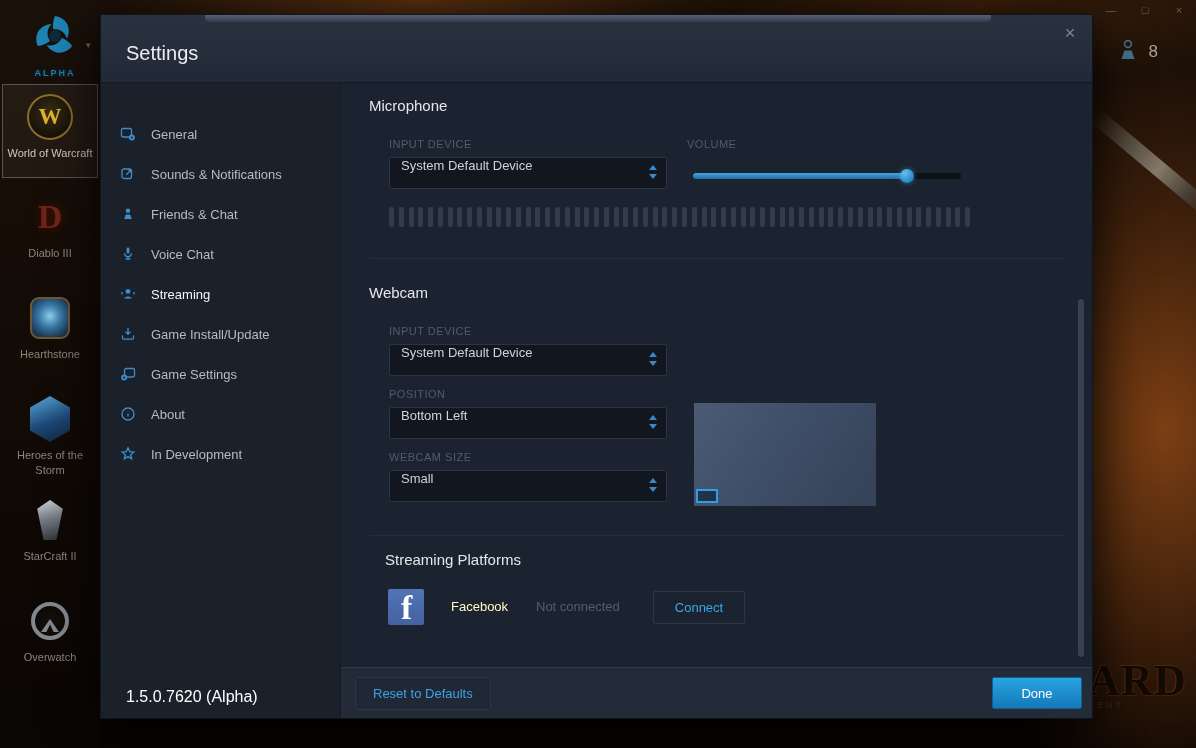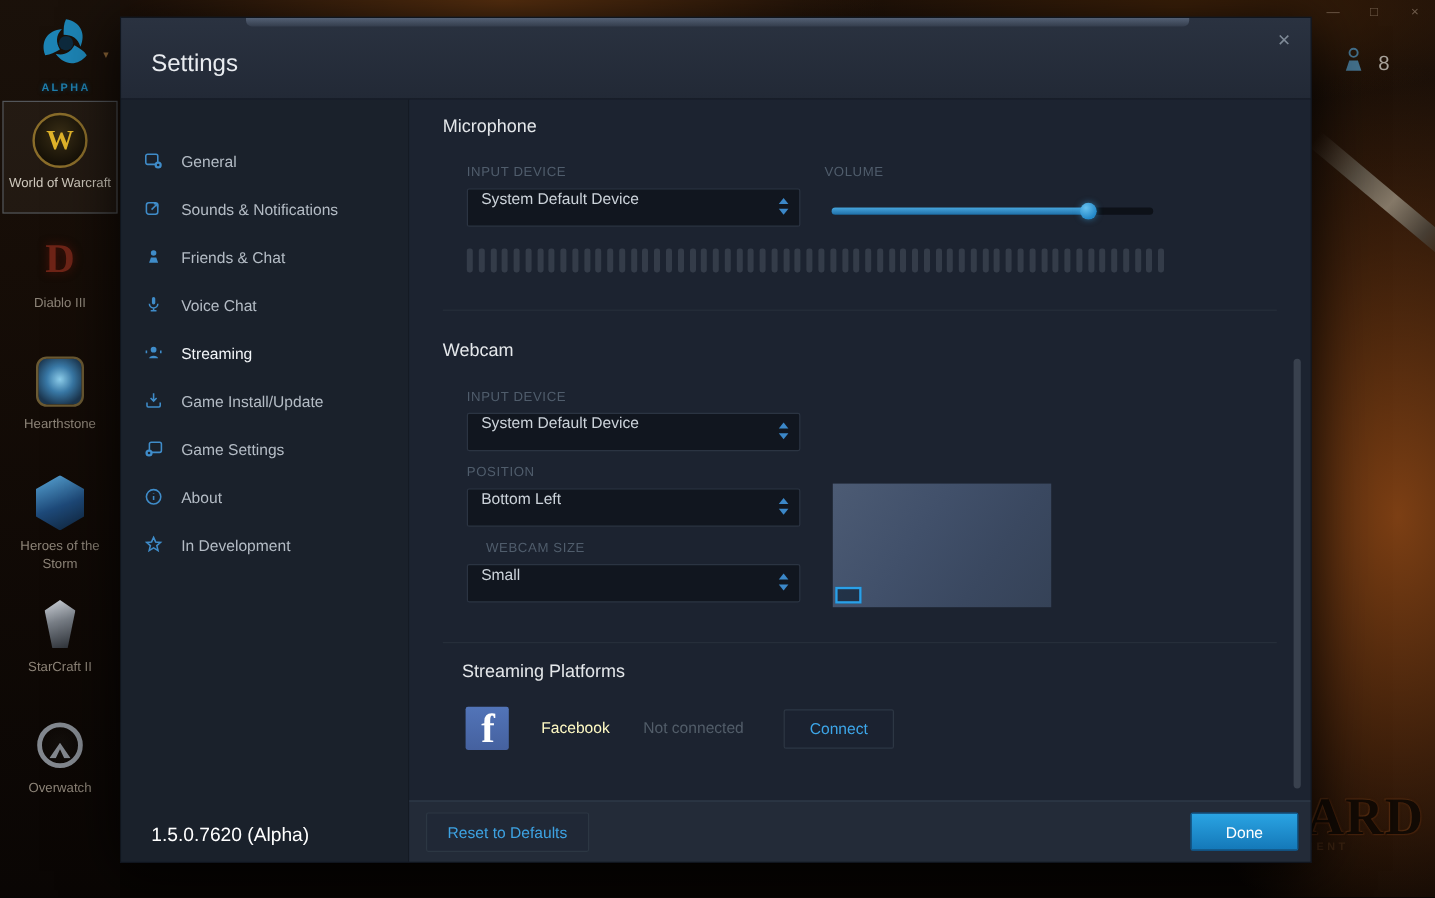--- a/index.html
+++ b/index.html
@@ -396,21 +396,21 @@
         </span>
       </div>
       <div class="fld-label" style="left:48px; top:305px;">POSITION</div>
       <div class="select" style="left:48px; top:324px;">
         <span>Bottom Left</span>
         <span class="stepper">
           <span class="tri-up"></span>
             <span class="tri-dn"></span>
         </span>
       </div>
-      <div class="fld-label" style="left:64px; top:368px;">WEBCAM SIZE</div>
+      <div class="fld-label" style="left:48px; top:368px;">WEBCAM SIZE</div>
       <div class="select" style="left:48px; top:387px;">
         <span>Small</span>
         <span class="stepper">
           <span class="tri-up"></span>
             <span class="tri-dn"></span>
         </span>
       </div>
       <div class="preview">
         <div class="preview-cam"></div>
       </div>

